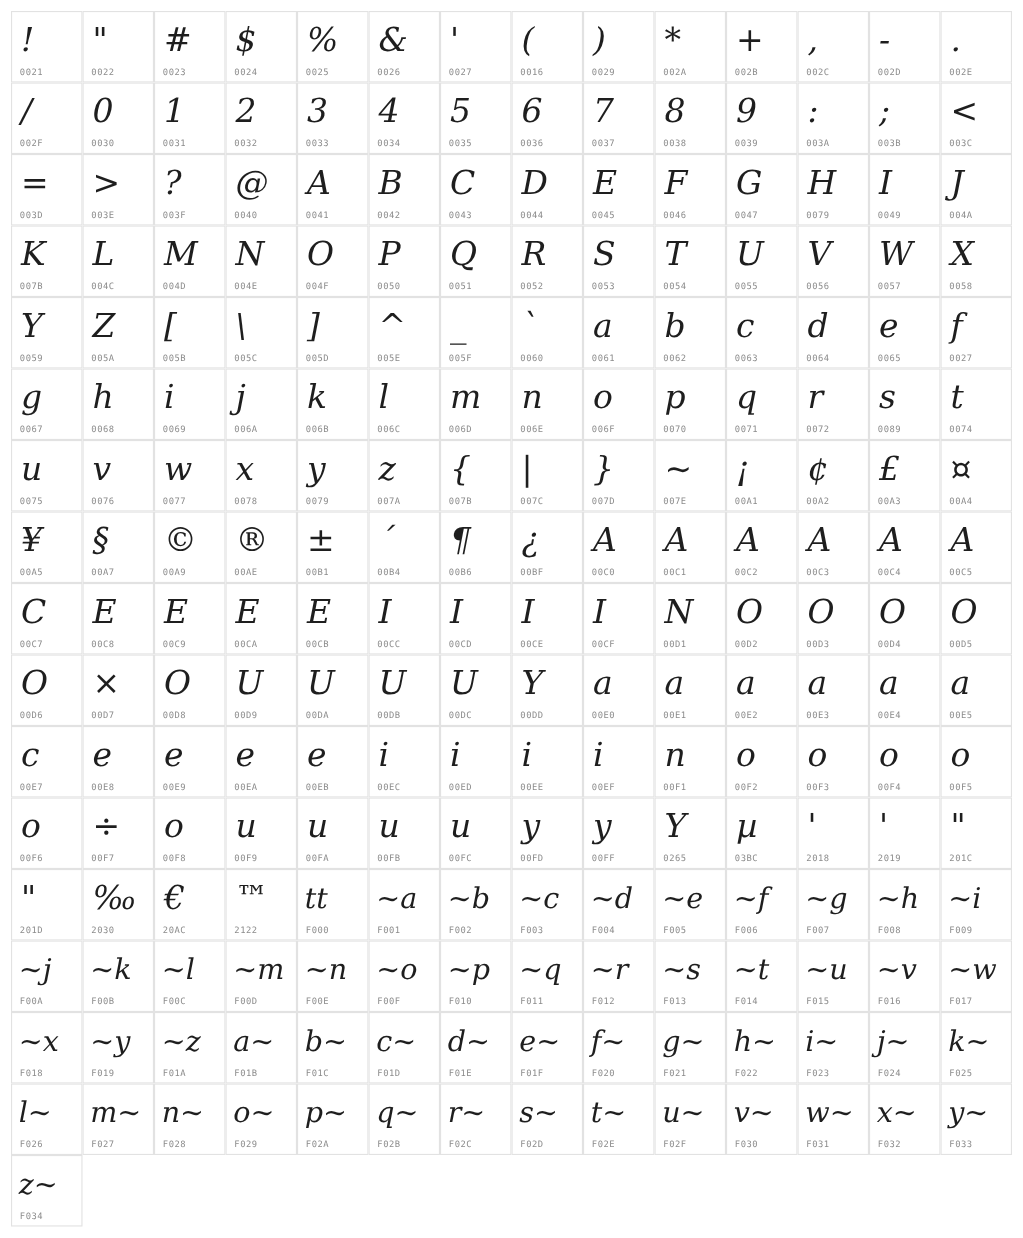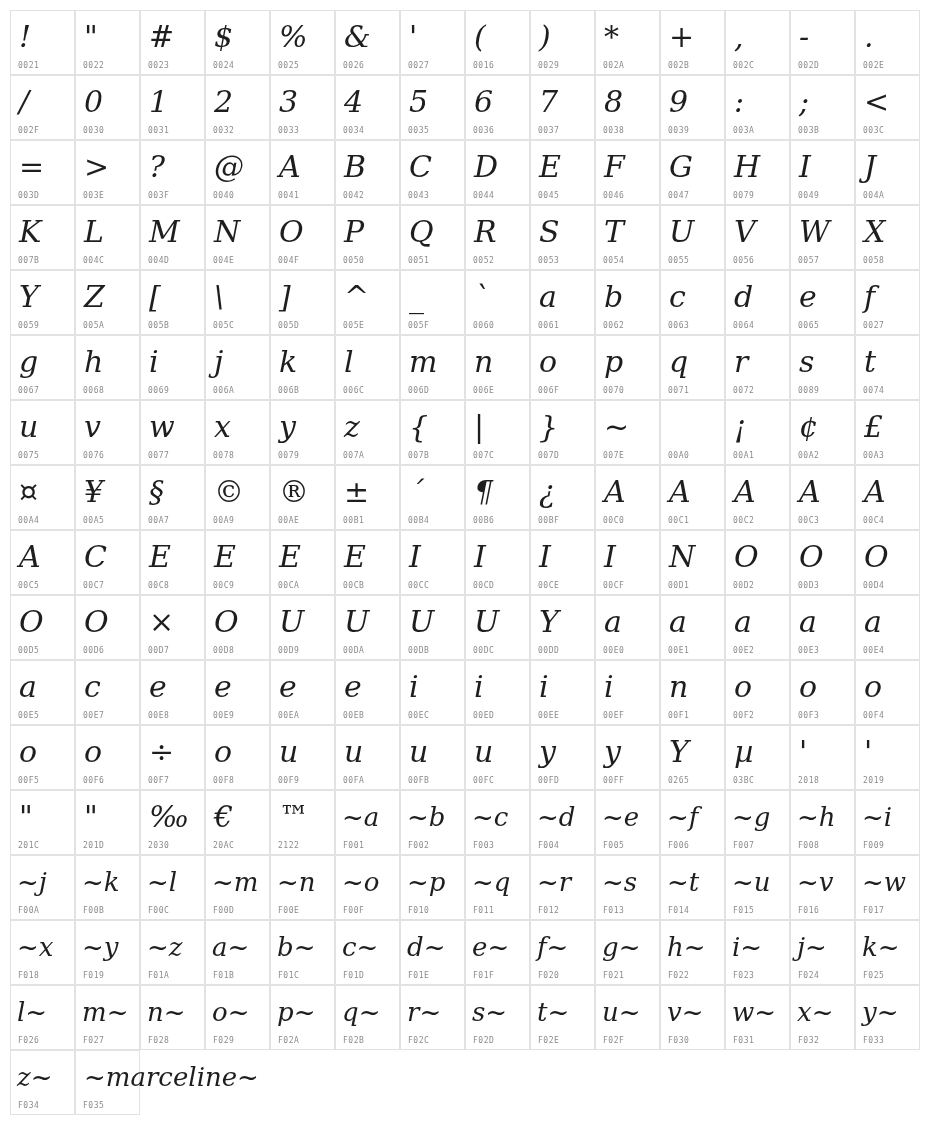--- a/index.html
+++ b/index.html
@@ -401,24 +401,20 @@
     </div>
     <div class="cell">
       <span class="glyph">}</span>
       <span class="code">007D</span>
     </div>
     <div class="cell">
       <span class="glyph">~</span>
       <span class="code">007E</span>
     </div>
     <div class="cell">
-      <span class="glyph"></span>
-      <span class="code">00A0</span>
-    </div>
-    <div class="cell">
       <span class="glyph">¡</span>
       <span class="code">00A1</span>
     </div>
     <div class="cell">
       <span class="glyph">¢</span>
       <span class="code">00A2</span>
     </div>
     <div class="cell">
       <span class="glyph">£</span>
       <span class="code">00A3</span>
@@ -717,20 +713,24 @@
     </div>
     <div class="cell">
       <span class="glyph">€</span>
       <span class="code">20AC</span>
     </div>
     <div class="cell">
       <span class="glyph">™</span>
       <span class="code">2122</span>
     </div>
     <div class="cell">
+      <span class="glyph lig">tt</span>
+      <span class="code">F000</span>
+    </div>
+    <div class="cell">
       <span class="glyph lig">~a</span>
       <span class="code">F001</span>
     </div>
     <div class="cell">
       <span class="glyph lig">~b</span>
       <span class="code">F002</span>
     </div>
     <div class="cell">
       <span class="glyph lig">~c</span>
       <span class="code">F003</span>
@@ -923,18 +923,14 @@
       <span class="glyph lig">x~</span>
       <span class="code">F032</span>
     </div>
     <div class="cell">
       <span class="glyph lig">y~</span>
       <span class="code">F033</span>
     </div>
     <div class="cell">
       <span class="glyph lig">z~</span>
       <span class="code">F034</span>
-    </div>
-    <div class="cell">
-      <span class="glyph wide">~marceline~</span>
-      <span class="code">F035</span>
     </div>
   </div>
 
 </body></html>

